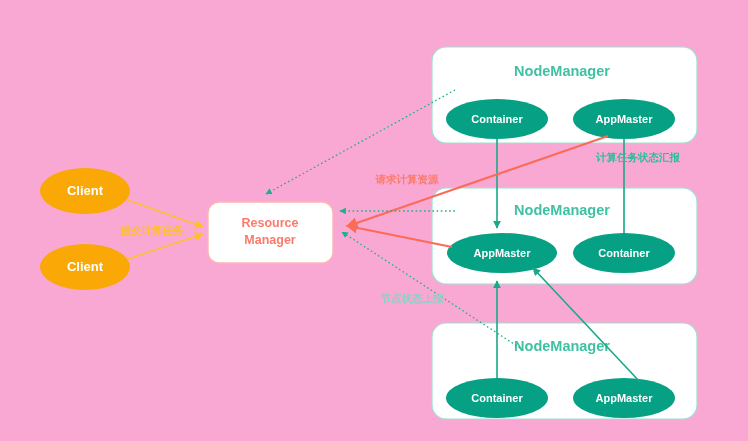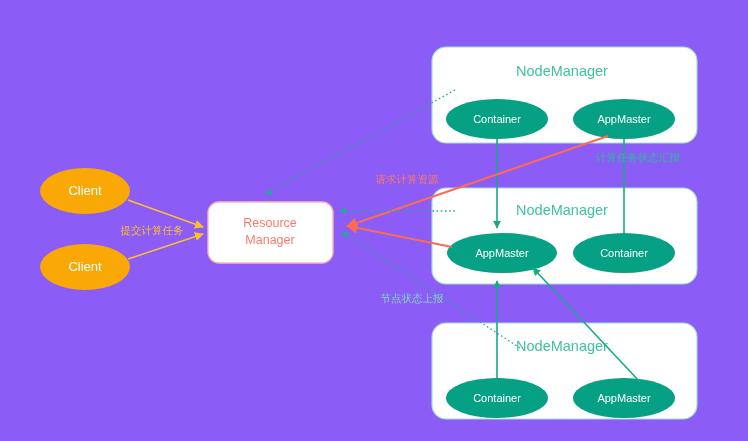--- a/index.html
+++ b/index.html
@@ -7,22 +7,23 @@
     padding: 0;
     background: #ffffff;
   }
   body {
     font-family: "Liberation Sans", "DejaVu Sans", sans-serif;
   }
   #canvas {
     position: relative;
     width: 748px;
     height: 441px;
-    background: #8b5cf6;
+    background: #f9a8d4;
     overflow: hidden;
+    font-weight: bold;
   }
   #diagram-svg {
     position: absolute;
     left: 0;
     top: 0;
     width: 748px;
     height: 441px;
   }
   .node-label {
     font-size: 11px;

